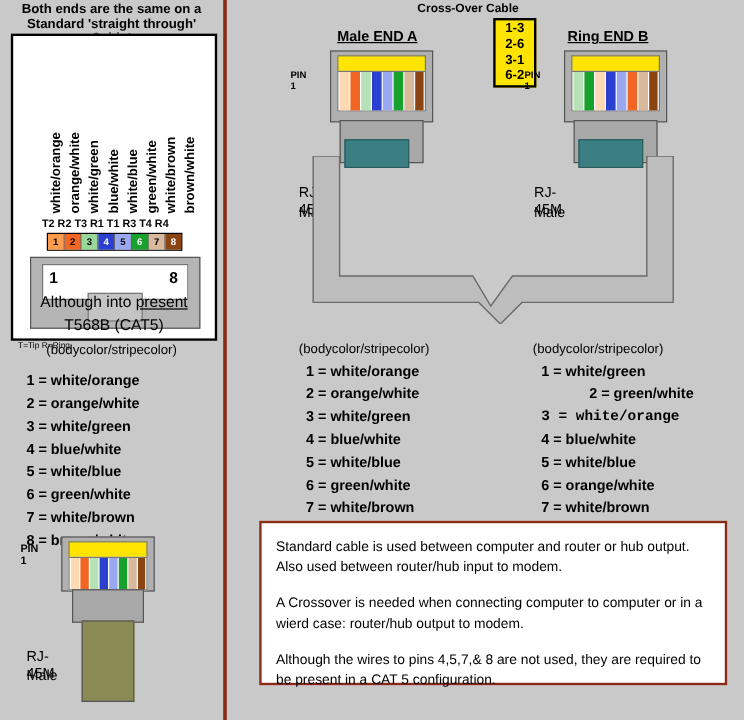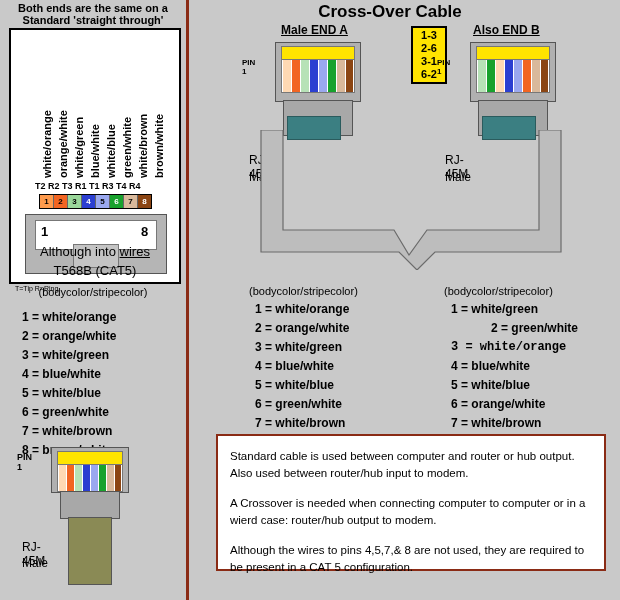--- a/index.html
+++ b/index.html
@@ -59,21 +59,21 @@
   #t568b{position:absolute;left:0;top:233px;width:100%;text-align:center;font-size:13px;}
   #ttip{position:absolute;left:4px;top:255px;font-size:7px;}
 
   #bodycolor-left{left:9px;top:286px;width:168px;text-align:center;font-size:11px;}
   .legend{position:absolute;font-size:12px;font-weight:bold;line-height:19px;}
 
   
   .plug-label{position:absolute;font-size:9px;font-weight:bold;}
 
   
-  #crossover-title{left:300px;top:2px;width:180px;text-align:center;font-weight:bold;font-size:17px;}
+  #crossover-title{left:300px;top:2px;width:180px;text-align:center;font-weight:bold;font-size:10px;}
 
   .endlabel{position:absolute;font-weight:bold;font-size:12px;text-decoration:underline;}
 
   #map-box{
     left:411px;top:26px;width:36px;height:58px;
     background:#ffe400;border:2px solid #000;
     text-align:center;font-weight:bold;font-size:11px;line-height:13px;
     padding-top:1px;
     box-sizing:border-box;
   }
@@ -125,21 +125,21 @@
       <div class="pindot" style="background:#8b4513;color:#fff;">8</div>
     </div>
 
     <div class="socket-outer" style="left:14px;top:184px;width:140px;height:58px;background:#b5b5b5;"></div>
     <div class="socket-inner" style="left:24px;top:190px;width:120px;height:28px;background:#ffffff;border:1px solid #777;"></div>
     <div class="socket-inner" style="left:62px;top:214px;width:44px;height:22px;background:#c4c4c4;border:1px solid #777;"></div>
     <div class="abs" style="left:30px;top:194px;font-size:13px;font-weight:bold;">1</div>
     <div class="abs" style="left:130px;top:194px;font-size:13px;font-weight:bold;">8</div>
 
     <div id="looking-into">
-      <span>Although into </span><u>wires</u>
+      <span>Although into </span><u>present</u>
     </div>
     <div id="t568b">T568B (CAT5)</div>
     <div id="ttip">T=Tip R=Ring</div>
   </div>
 
   <div class="abs" id="bodycolor-left">(bodycolor/stripecolor)</div>
 
   <div class="legend" style="left:22px;top:308px;">1 = white/orange</div>
   <div class="legend" style="left:22px;top:327px;">2 = orange/white</div>
   <div class="legend" style="left:22px;top:346px;">3 = white/green</div>
@@ -174,23 +174,23 @@
 </div>
 
 <div class="abs" id="divider"></div>
 
 <div class="abs" id="right-panel" style="left:189px;top:0;width:431px;height:600px;">
 
   <div class="abs" id="crossover-title" style="left:111px;top:2px;width:180px;">Cross-Over Cable</div>
 
   <div class="endlabel" style="left:92px;top:23px;">Male END A</div>
 
-  <div class="endlabel" style="left:284px;top:23px;">Also END B</div>
-
-  <div class="abs" id="map-box" style="left:222px;top:26px;">
+  <div class="endlabel" style="left:284px;top:23px;">Ring END B</div>
+
+  <div class="abs" id="map-box" style="left:222px;top:15px;">
     <div>1-3</div>
     <div>2-6</div>
     <div>3-1</div>
     <div>6-2</div>
   </div>
 
   <div class="abs">
     <div class="abs" style="left:86px;top:42px;width:84px;height:58px;background:#b0b0b0;border:1px solid #555;"></div>
     <div class="abs" style="left:92px;top:46px;width:72px;height:13px;background:#ffe400;border:1px solid #777;"></div>
     <div class="abs" style="left:92px;top:59px;width:72px;height:32px;background:#fff;border:1px solid #777;">

